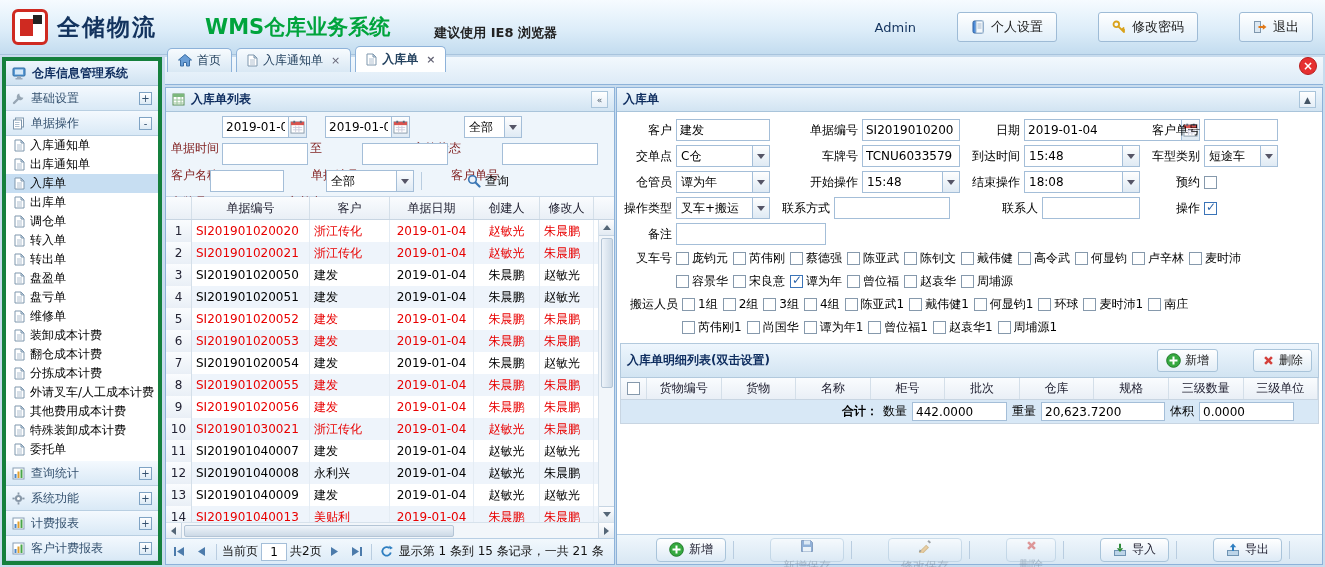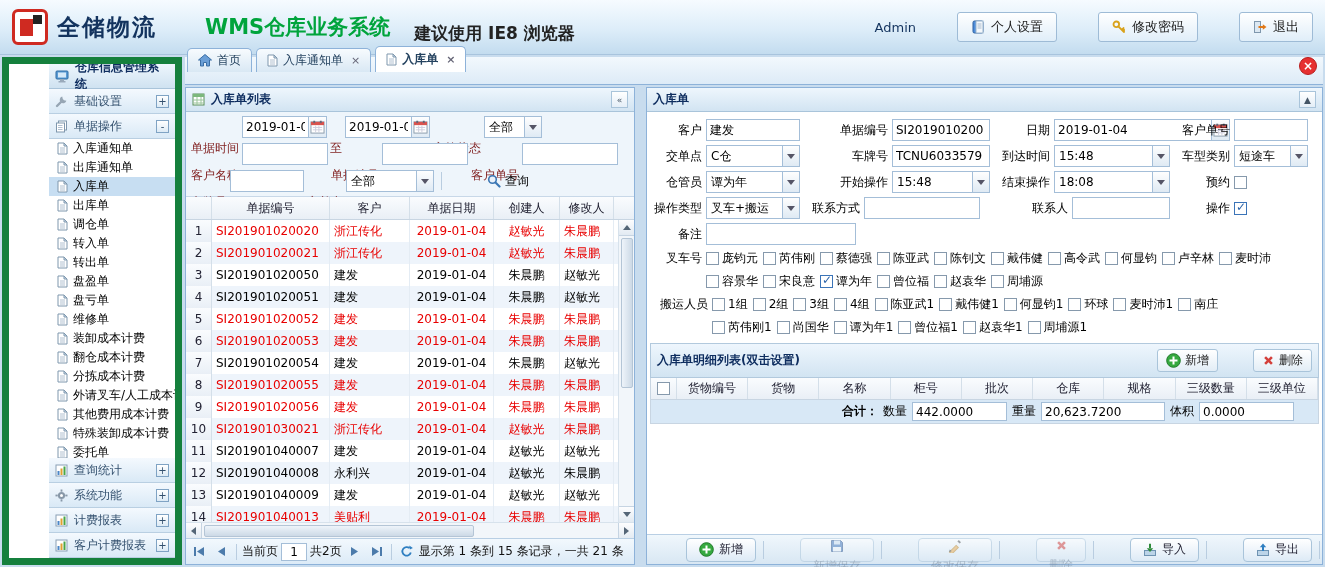--- a/index.html
+++ b/index.html
@@ -9,47 +9,47 @@
 
 .app { width:1325px; height:567px; display:flex; flex-direction:column; background:#c8dcee; }
 
 
 .hdr { height:55px; flex:none; background:linear-gradient(#f6fbff 0%,#ddedf9 55%,#c3dcef 100%); border-bottom:1px solid #a8c4dd; display:flex; align-items:center; padding:0 12px; }
 .logo-box { width:36px; height:36px; background:#fff; border:3px solid #cf2a21; border-radius:6px; position:relative; flex:none; }
 .logo-box::after { content:""; position:absolute; left:5px; top:7px; width:13px; height:17px; background:#cf2a21; }
 .logo-box::before { content:""; position:absolute; right:3px; top:3px; width:9px; height:9px; background:#222; }
 .logo-text { font-size:23px; font-weight:bold; color:#13335e; margin-left:9px; letter-spacing:2px; }
 .app-title { font-size:21px; font-weight:bold; color:#00a43c; margin-left:48px; }
-.browser-hint { font-size:17px; font-weight:bold; color:#222; margin-left:24px; margin-top:12px; }
+.browser-hint { font-size:13px; font-weight:bold; color:#222; margin-left:44px; margin-top:12px; }
 .hdr-right { margin-left:auto; display:flex; align-items:center; gap:12px; }
 .username { color:#13335e; font-size:13px; }
 .hbtn { display:flex; align-items:center; gap:6px; height:30px; padding:0 13px; border:1px solid #9ebbd6; border-radius:3px; background:linear-gradient(#ffffff,#e0eef9); color:#222; cursor:pointer; font-size:13px; }
 
 
 .content { flex:1; display:flex; padding:2px; gap:3px; min-height:0; }
 
 
-.sidebar { width:180px; flex:none; border:7px solid #15803d; background:#fff; display:flex; flex-direction:column; overflow:hidden;padding-left:40px; }
+.sidebar { width:160px; flex:none; border:4px solid #15803d; background:#fff; display:flex; flex-direction:column; overflow:hidden; }
 .side-title { height:25px; flex:none; background:linear-gradient(#eef6fd,#cfe2f1); border-bottom:1px solid #a9c4da; display:flex; align-items:center; gap:6px; padding:0 6px; color:#0e2d5f; font-weight:bold; }
 .acc-hdr { height:25px; flex:none; background:linear-gradient(#f4f9fe,#d9e9f6); border-bottom:1px solid #b9cfe2; display:flex; align-items:center; gap:6px; padding:0 6px; color:#33506e; cursor:pointer; }
 .acc-hdr .state { margin-left:auto; width:13px; height:13px; border:1px solid #7fa3c4; background:linear-gradient(#ffffff,#dceaf5); color:#33506e; font-size:10px; line-height:11px; text-align:center; flex:none; }
 .menu { flex:1; overflow:hidden; background:#fff; }
 .menu-item { height:19px; display:flex; align-items:center; gap:5px; padding-left:8px; cursor:pointer; color:#000; white-space:nowrap; overflow:hidden; }
 .menu-item.active { background:#c7def2; }
 
 
 .main { flex:1; display:flex; flex-direction:column; min-width:0; }
 .tabbar { height:28px; flex:none; display:flex; align-items:flex-end; padding:2px 6px 12px 2px; border-bottom:1px solid #8db2d9; background:linear-gradient(#f2f8fd,#ddebf7); }
 .tabs { display:flex; gap:4px; align-items:flex-end; }
 .tab { height:24px; padding:0 10px; display:flex; align-items:center; gap:5px; border:1px solid #8db2d9; border-bottom:none; border-radius:5px 5px 0 0; background:linear-gradient(#f7fbfe,#d9e8f4); color:#24425f; cursor:pointer; white-space:nowrap; }
 .tab.active { background:#fff; font-weight:bold; height:26px; }
 .tab .x { font-size:11px; color:#667; margin-left:3px; cursor:pointer; }
 .close-circle { margin-left:auto; align-self:center; width:18px; height:18px; border-radius:50%; background:#e63030; border:1px solid #b81d1d; color:#fff; display:flex; align-items:center; justify-content:center; font-size:12px; font-weight:bold; cursor:pointer; }
 
-.panels { flex:1; display:flex; gap:11px; padding-top:2px; min-height:0; }
+.panels { flex:1; display:flex; gap:1px; padding-top:2px; min-height:0; }
 .lpanel { width:450px; flex:none; border:1px solid #8db2d9; background:#fff; display:flex; flex-direction:column; min-height:0; }
 .fpanel { flex:1; border:1px solid #8db2d9; background:#fff; display:flex; flex-direction:column; min-width:0; }
 .ptitle { height:24px; flex:none; background:linear-gradient(#eef6fd,#d2e4f2); border-bottom:1px solid #a9c4da; display:flex; align-items:center; gap:6px; padding:0 6px; color:#0e2d5f; font-weight:bold; }
 .ptool { margin-left:auto; width:17px; height:17px; border:1px solid #a9c4da; background:linear-gradient(#ffffff,#e4eef7); display:flex; align-items:center; justify-content:center; font-size:9px; color:#456; cursor:pointer; font-weight:normal; }
 
 
 .filters { flex:none; background:#eef5fb; border-bottom:1px solid #c8d8e8; padding:3px 5px; display:flex; flex-direction:column; gap:3px; }
 .frow { display:flex; align-items:center; gap:3px; height:24px; }
 .flab { color:#7f1d1d; white-space:nowrap;margin-top:42px; }
 .tinput { height:22px; border:1px solid #a4bed8; background:#fff; padding:0 3px; font:inherit; min-width:0; }

